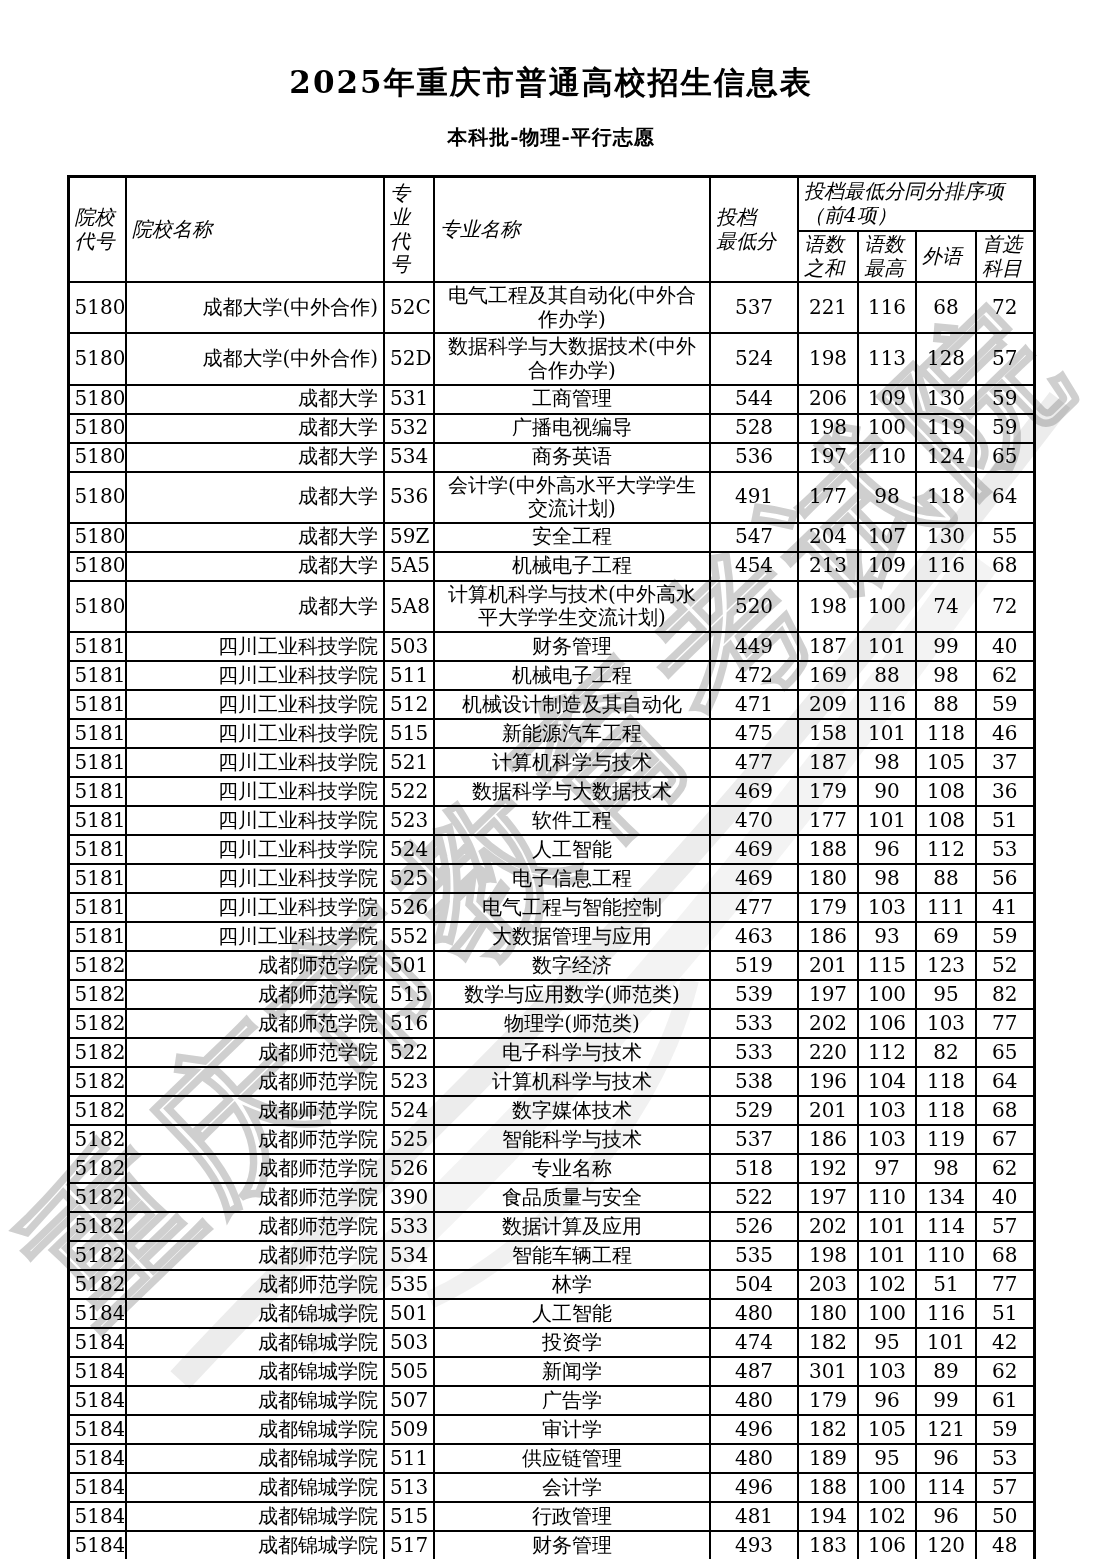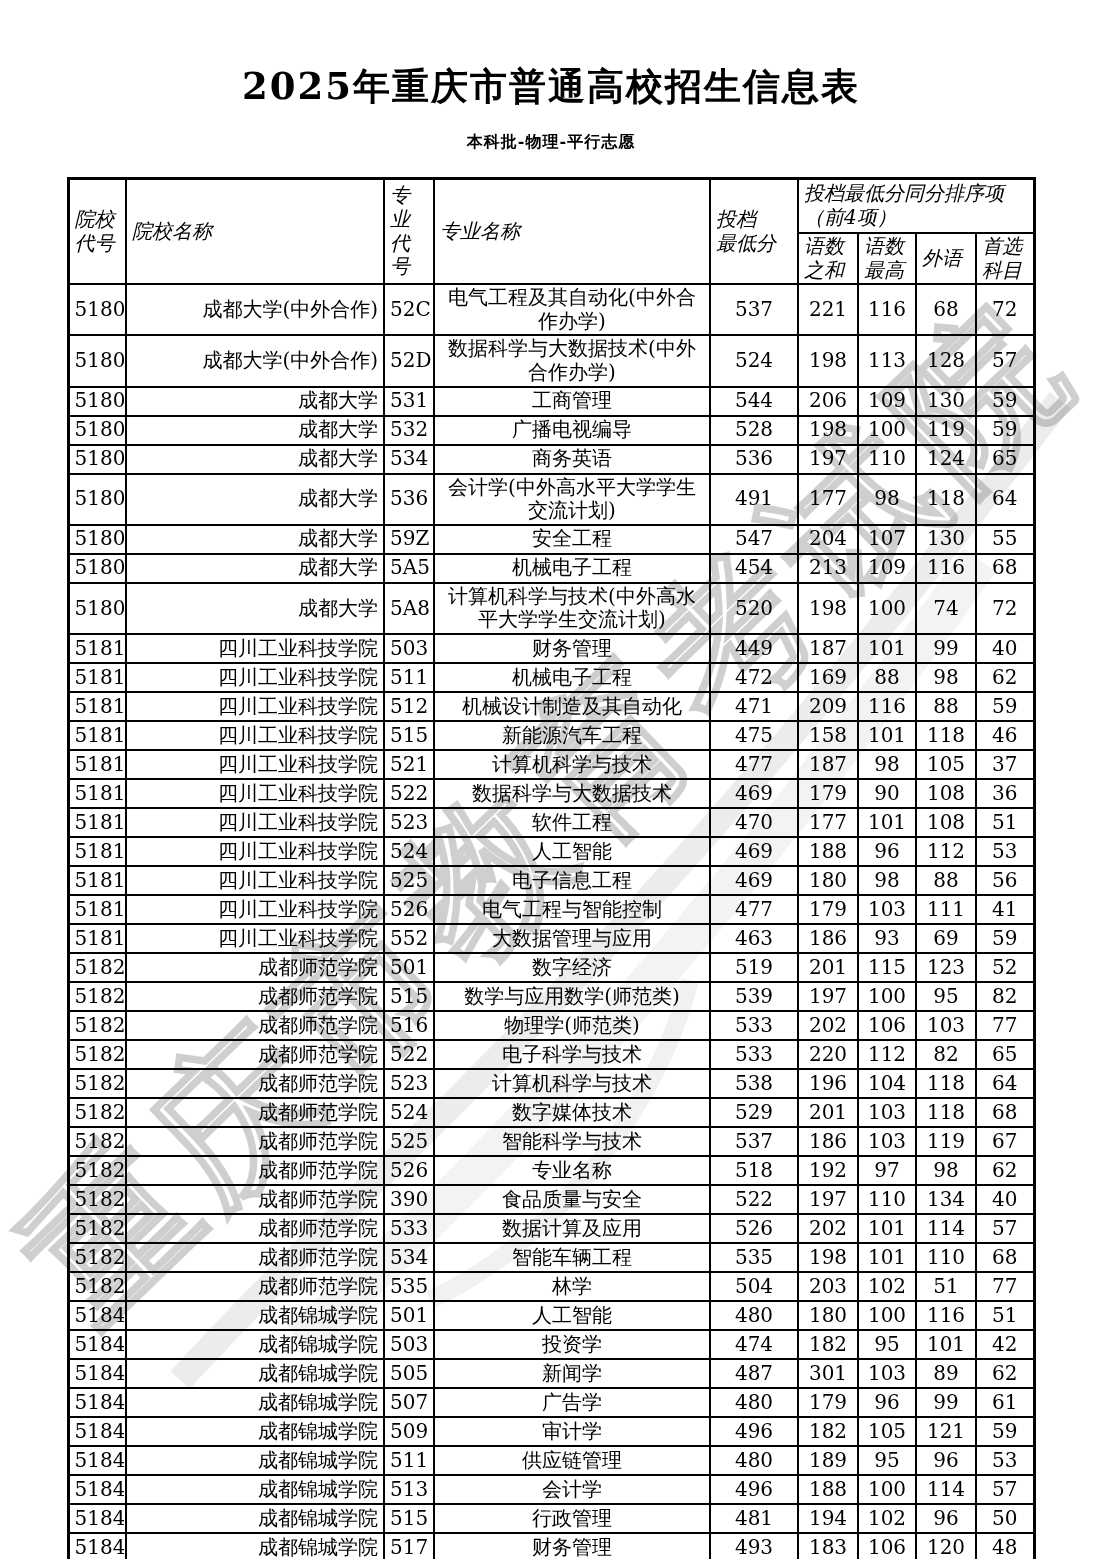--- a/index.html
+++ b/index.html
@@ -42,30 +42,30 @@
     pointer-events: none;
     font-family: "DejaVu Serif", serif;
   }
   
   .title {
     position: relative;
     z-index: 1;
     margin: 0;
     padding-top: 62px;
     text-align: center;
-    font-size: 37px;
+    font-size: 31px;
     font-weight: bold;
     letter-spacing: 2px;
   }
   .subtitle {
     position: relative;
     z-index: 1;
     margin: 20px 0 0 0;
     text-align: center;
-    font-size: 16px;
+    font-size: 20px;
     font-weight: bold;
     letter-spacing: 1px;
   }
   
   table.adm {
     position: relative;
     z-index: 1;
     margin: 24px auto 0 auto;
     border-collapse: collapse;
     table-layout: fixed;

